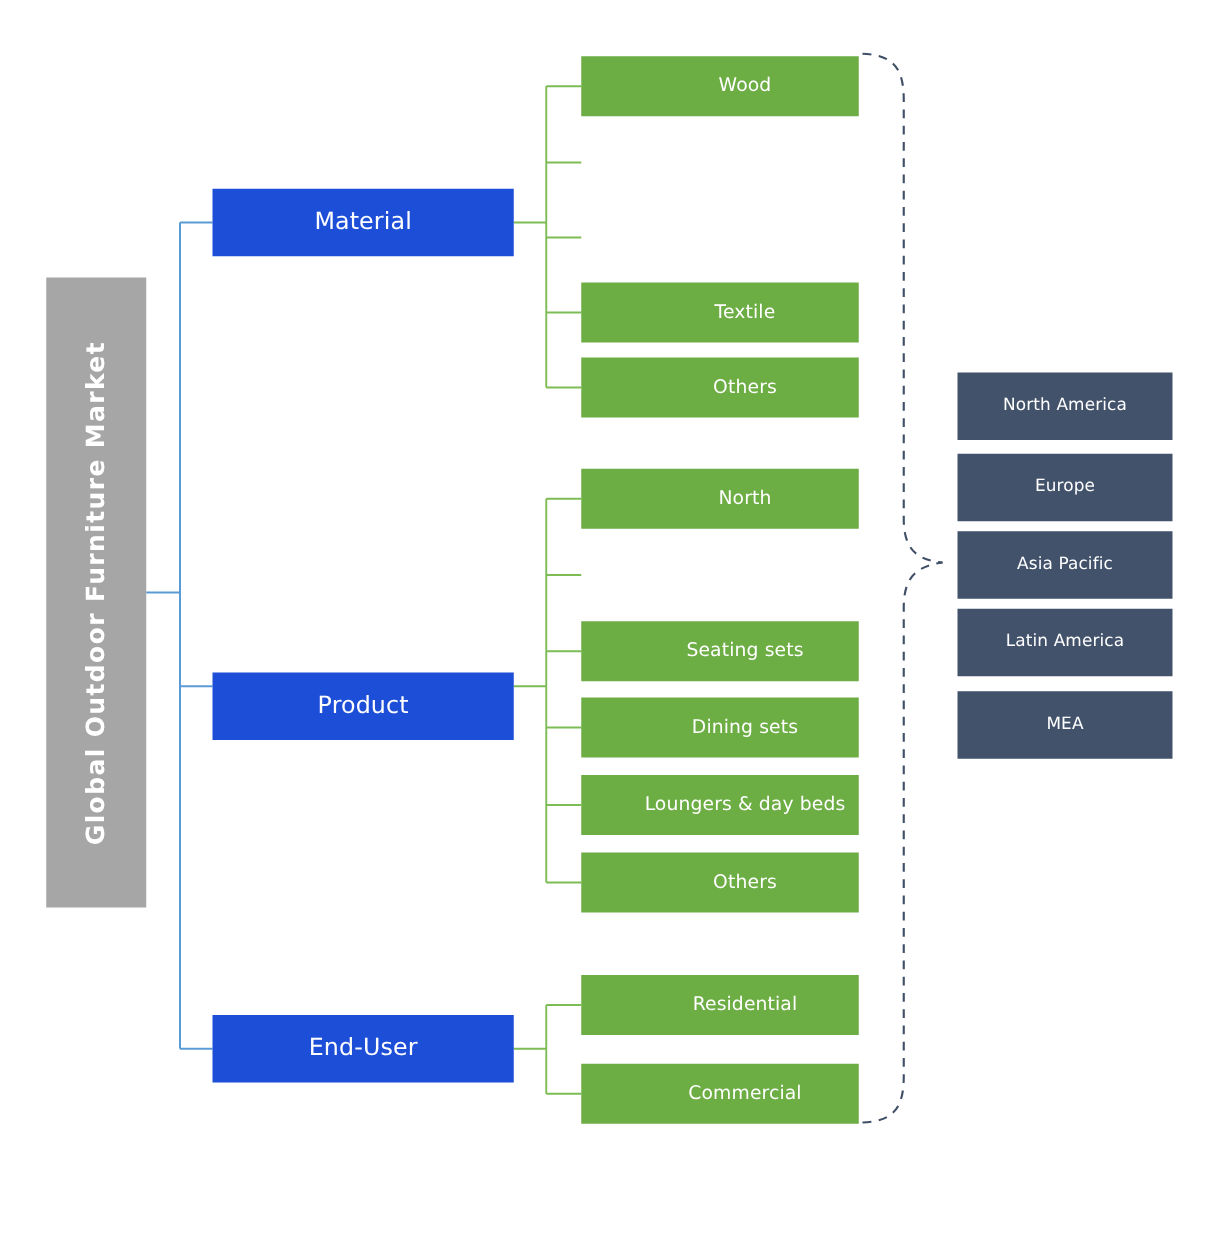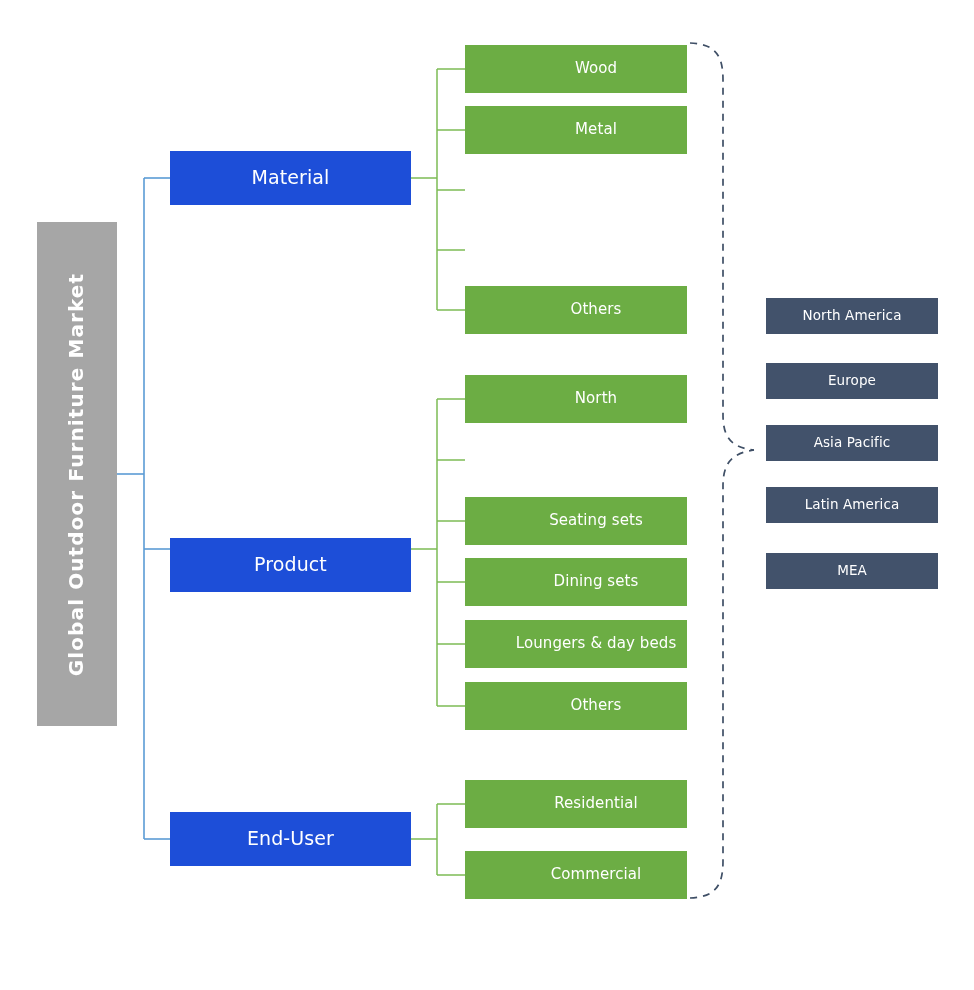--- a/index.html
+++ b/index.html
@@ -66,21 +66,21 @@
     left: 465px;
     width: 222px;
     height: 48px;
     background: #6cad44;
     font-size: 15px;
     padding-left: 40px;
   }
   .region-node {
     left: 766px;
     width: 172px;
-    height: 36px;
+    height: 54px;
     background: #42526b;
     font-size: 13.5px;
   }
 </style>
 </head>
 <body>
 
 <div id="canvas">
 
   <svg id="connector-layer" viewBox="0 0 974 990" width="974" height="990" xmlns="http://www.w3.org/2000/svg">
@@ -146,22 +146,22 @@
   <div class="node cat-node cat-product">
     <span>Product</span>
   </div>
   <div class="node cat-node cat-enduser">
     <span>End-User</span>
   </div>
 
   <div class="node leaf-node" style="top:45px">
     <span>Wood</span>
   </div>
-  <div class="node leaf-node" style="top:106px">
-    <span>Metal</span>
+  <div class="node leaf-node" style="top:226px">
+    <span>Textile</span>
   </div>
   <div class="node leaf-node" style="top:286px">
     <span>Others</span>
   </div>
 
   <div class="node leaf-node" style="top:375px">
     <span>North</span>
   </div>
   <div class="node leaf-node" style="top:497px">
     <span>Seating sets</span>

